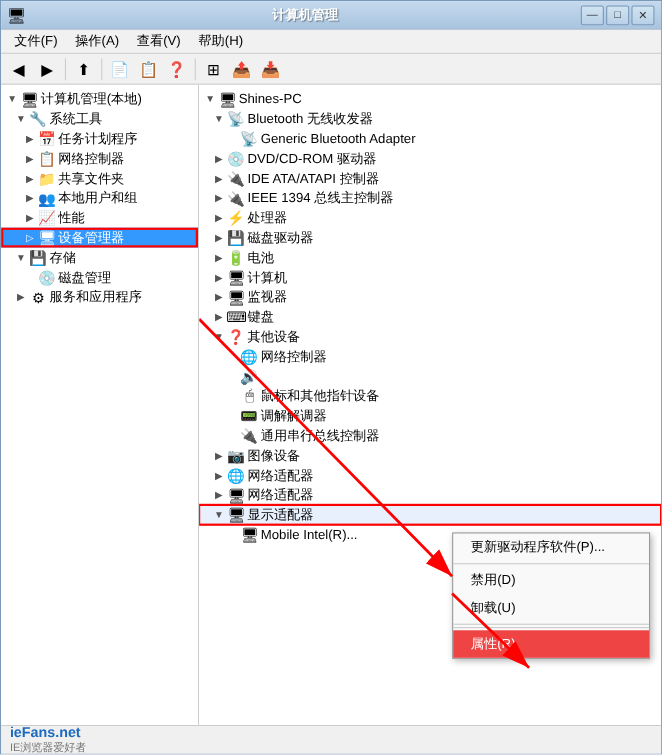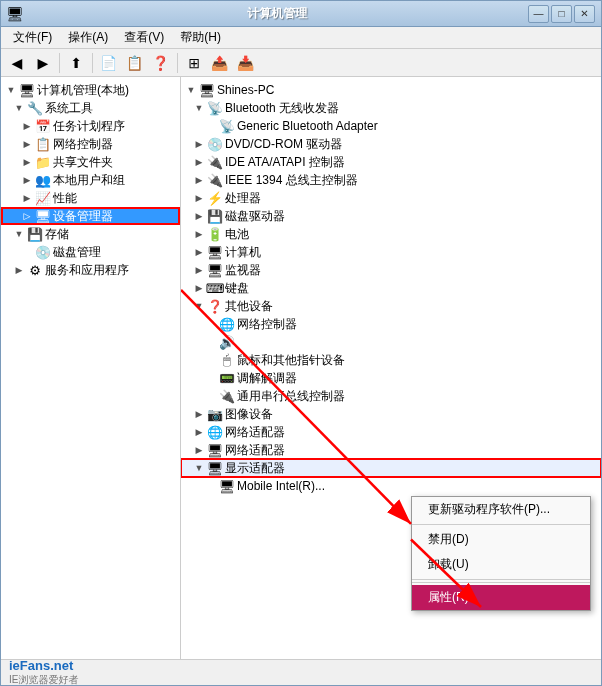--- a/index.html
+++ b/index.html
@@ -191,39 +191,39 @@
     }
 
     .tree-label {
       font-size: 12px;
     }
 
     
     .context-menu {
       position: absolute;
       right: 10px;
-      bottom: 48px;
+      bottom: 60px;
       background: #f9f9f9;
       border: 1px solid #999;
       box-shadow: 2px 2px 6px rgba(0,0,0,0.3);
       width: 180px;
       z-index: 100;
       font-size: 12px;
     }
 
     .context-menu-item {
       padding: 4px 16px;
       cursor: pointer;
       color: #000;
       display: flex;
       align-items: center;
     }
 
     .context-menu-item.highlighted {
-      background: #be185d;
+      background: #ef4444;
       color: #fff;
     }
 
     .context-menu-sep {
       height: 1px;
       background: #ccc;
       margin: 2px 0;
     }
 
     

